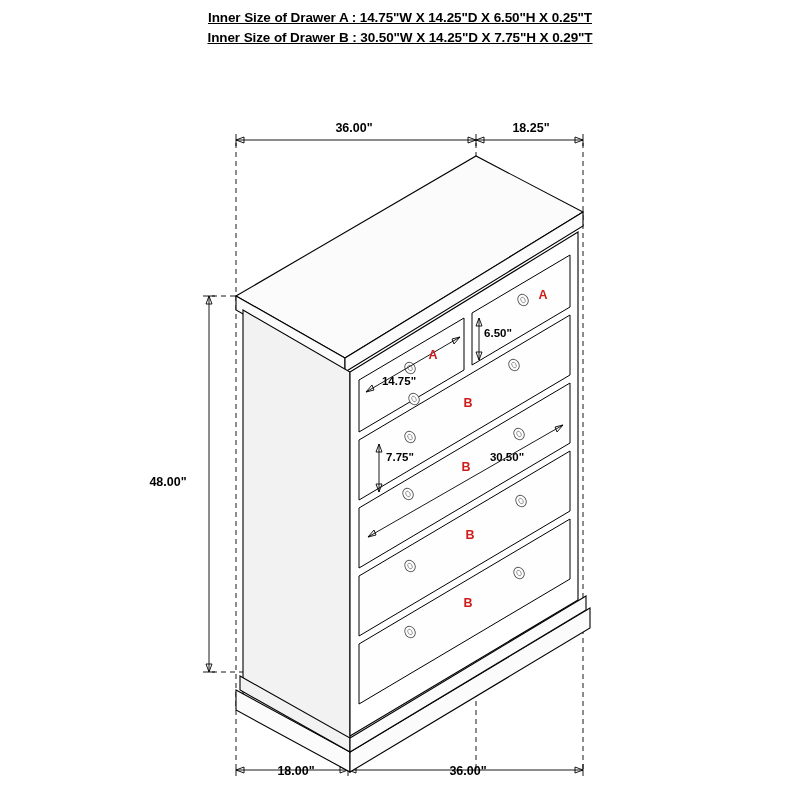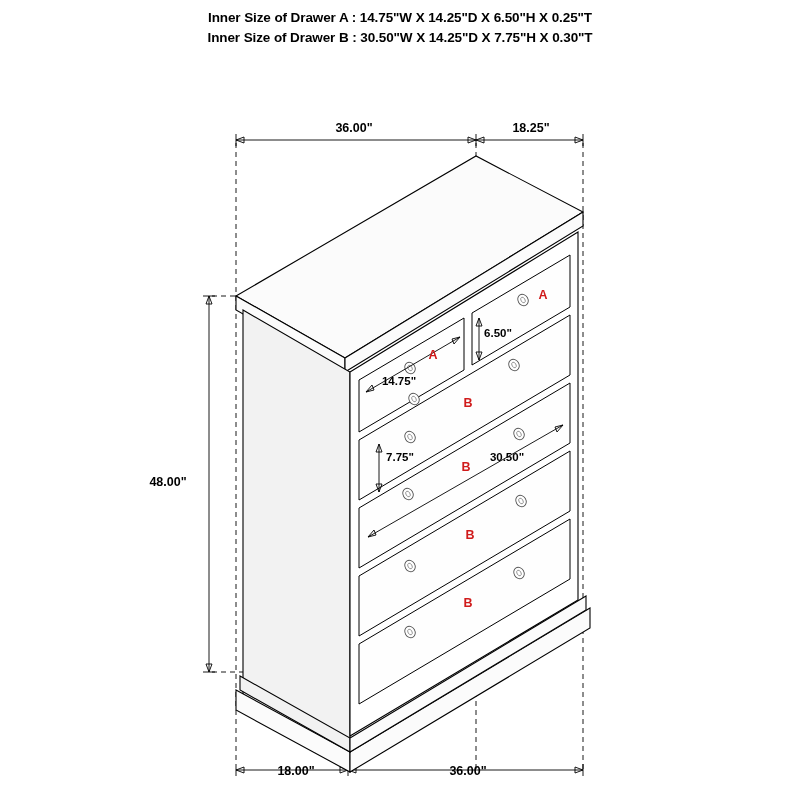--- a/index.html
+++ b/index.html
@@ -23,20 +23,21 @@
     position: absolute;
     top: 8px;
     left: 0;
     width: 800px;
     text-align: center;
     font-weight: bold;
     font-size: 13.5px;
     color: #000;
     line-height: 20px;
     letter-spacing: -0.1px;
+    text-decoration: underline;
   }
   .header div {
     white-space: nowrap;
   }
   svg.diagram {
     position: absolute;
     top: 0;
     left: 0;
     width: 800px;
     height: 800px;
@@ -101,21 +102,21 @@
     stroke-width: 0.8;
   }
 </style>
 </head>
 <body>
 
 <div id="stage">
 
   <div class="header">
     <div>Inner Size of Drawer A : 14.75"W X 14.25"D X 6.50"H X 0.25"T</div>
-    <div>Inner Size of Drawer B : 30.50"W X 14.25"D X 7.75"H X 0.30"T</div>
+    <div>Inner Size of Drawer B : 30.50"W X 14.25"D X 7.75"H X 0.29"T</div>
   </div>
 
   <svg class="diagram" viewBox="0 0 800 800">
 
     <g>
 
       <line class="ln-thin" x1="236" y1="140" x2="583" y2="140"></line>
 
       <line class="ln-thin" x1="236" y1="134" x2="236" y2="146"></line>
       <line class="ln-thin" x1="476" y1="134" x2="476" y2="146"></line>

